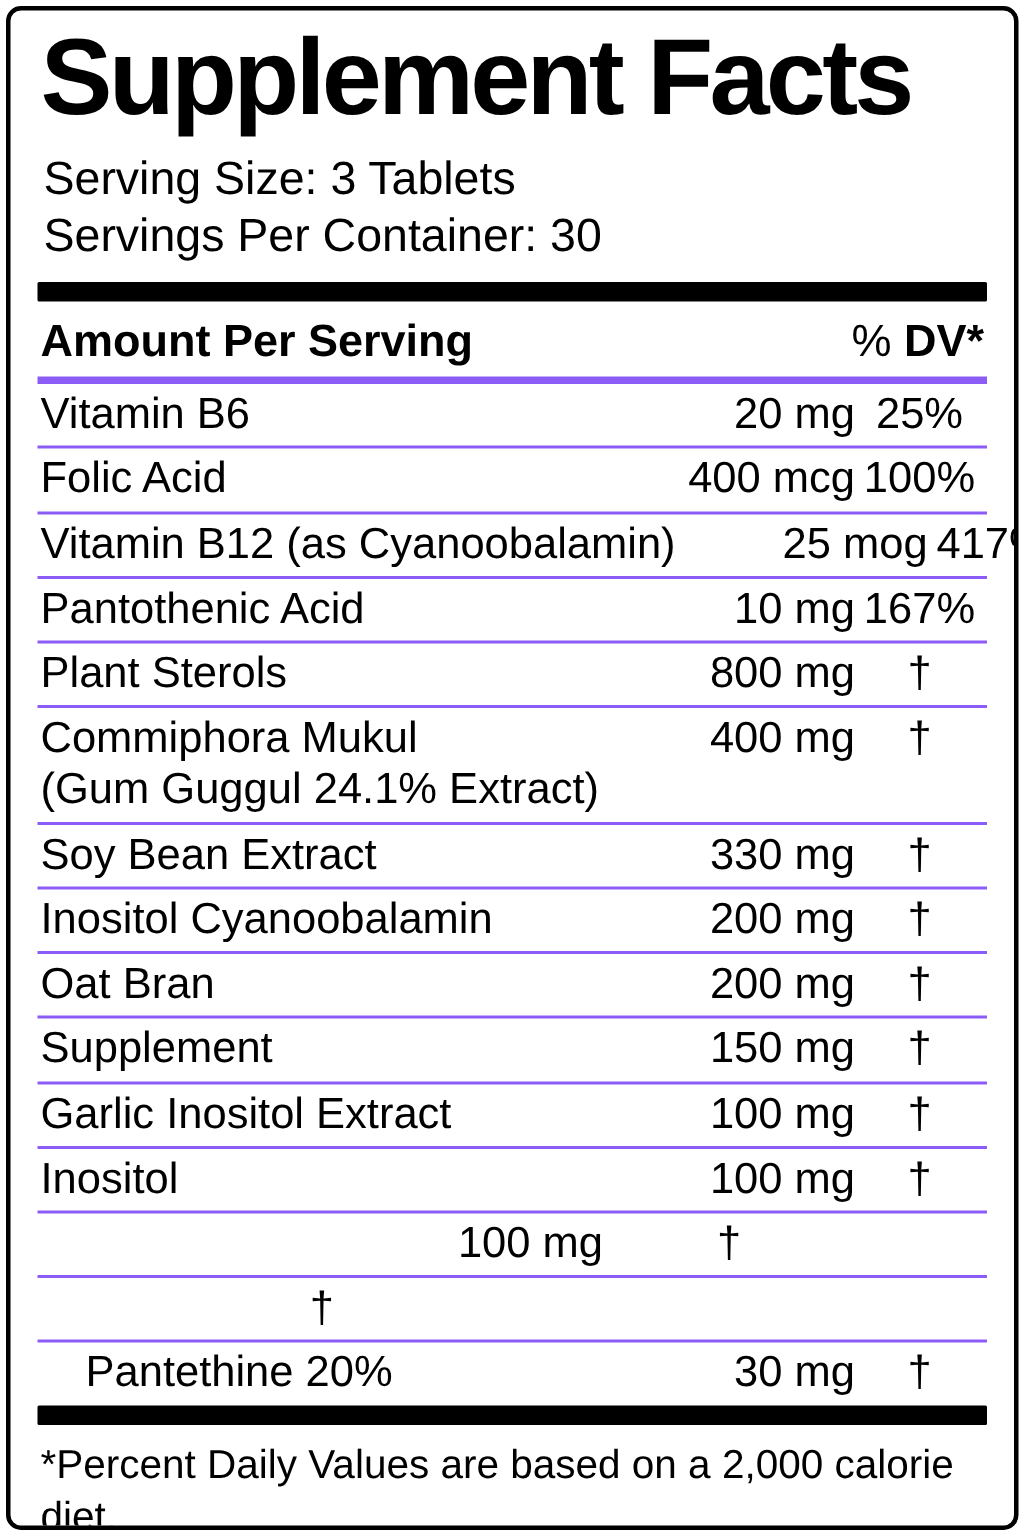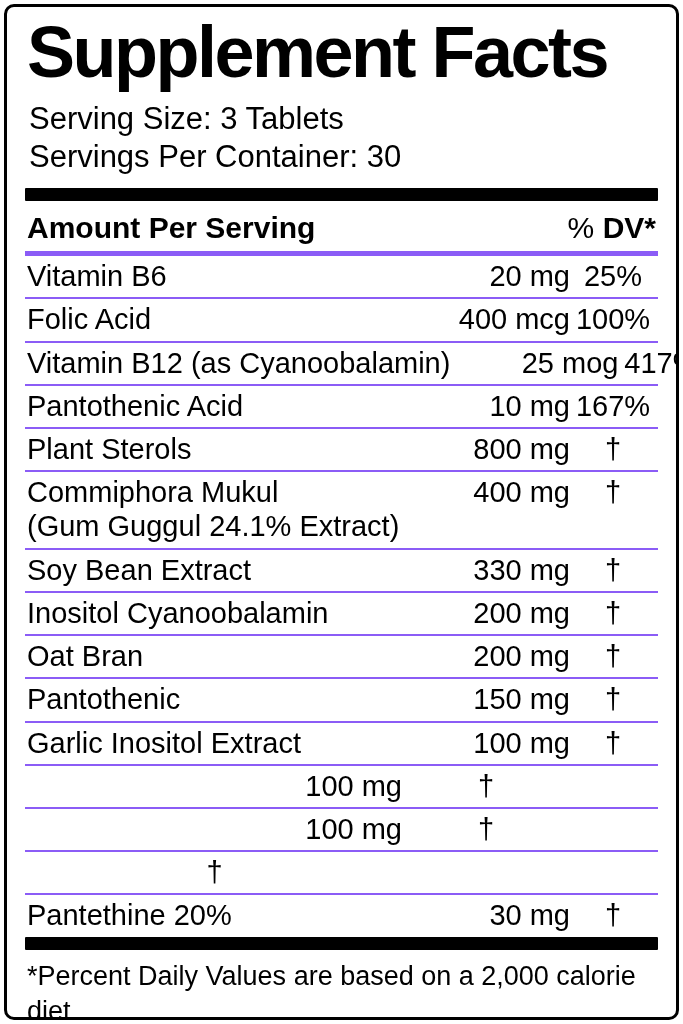--- a/index.html
+++ b/index.html
@@ -55,21 +55,21 @@
   .rows {}
   .row {
     display: grid;
     grid-template-columns: 1fr 168px 86px;
     align-items: start;
     border-bottom: 2px solid #8b5cf6;
     padding: 3px 2px 4px 2px;
     font-size: 29px;
     line-height: 1.18;
   }
-  .row:last-child { border-bottom: none; }
+  .row:last-child { border-bottom: none; margin-left: 30px; }
   .row .name { white-space: pre; }
   .row .amount { text-align: right; white-space: nowrap; }
   .row .dv { text-align: center; white-space: nowrap; }
   .footnotes {
     padding: 9px 2px 0 2px;
     font-size: 27px;
     line-height: 1.3;
   }
 </style>
 </head>
@@ -139,32 +139,33 @@
       <div class="dv">†</div>
     </div>
 
     <div class="row">
       <div class="name">Oat Bran</div>
       <div class="amount">200 mg</div>
       <div class="dv">†</div>
     </div>
 
     <div class="row">
-      <div class="name">Pantothenic</div>
+      <div class="name">Supplement</div>
       <div class="amount">150 mg</div>
       <div class="dv">†</div>
     </div>
 
     <div class="row">
       <div class="name">Garlic Inositol Extract</div>
       <div class="amount">100 mg</div>
       <div class="dv">†</div>
     </div>
 
     <div class="row">
+      <div class="name">Inositol</div>
       <div class="amount">100 mg</div>
       <div class="dv">†</div>
     </div>
 
     <div class="row">
       <div class="amount">100 mg</div>
       <div class="dv">†</div>
     </div>
 
     <div class="row">

